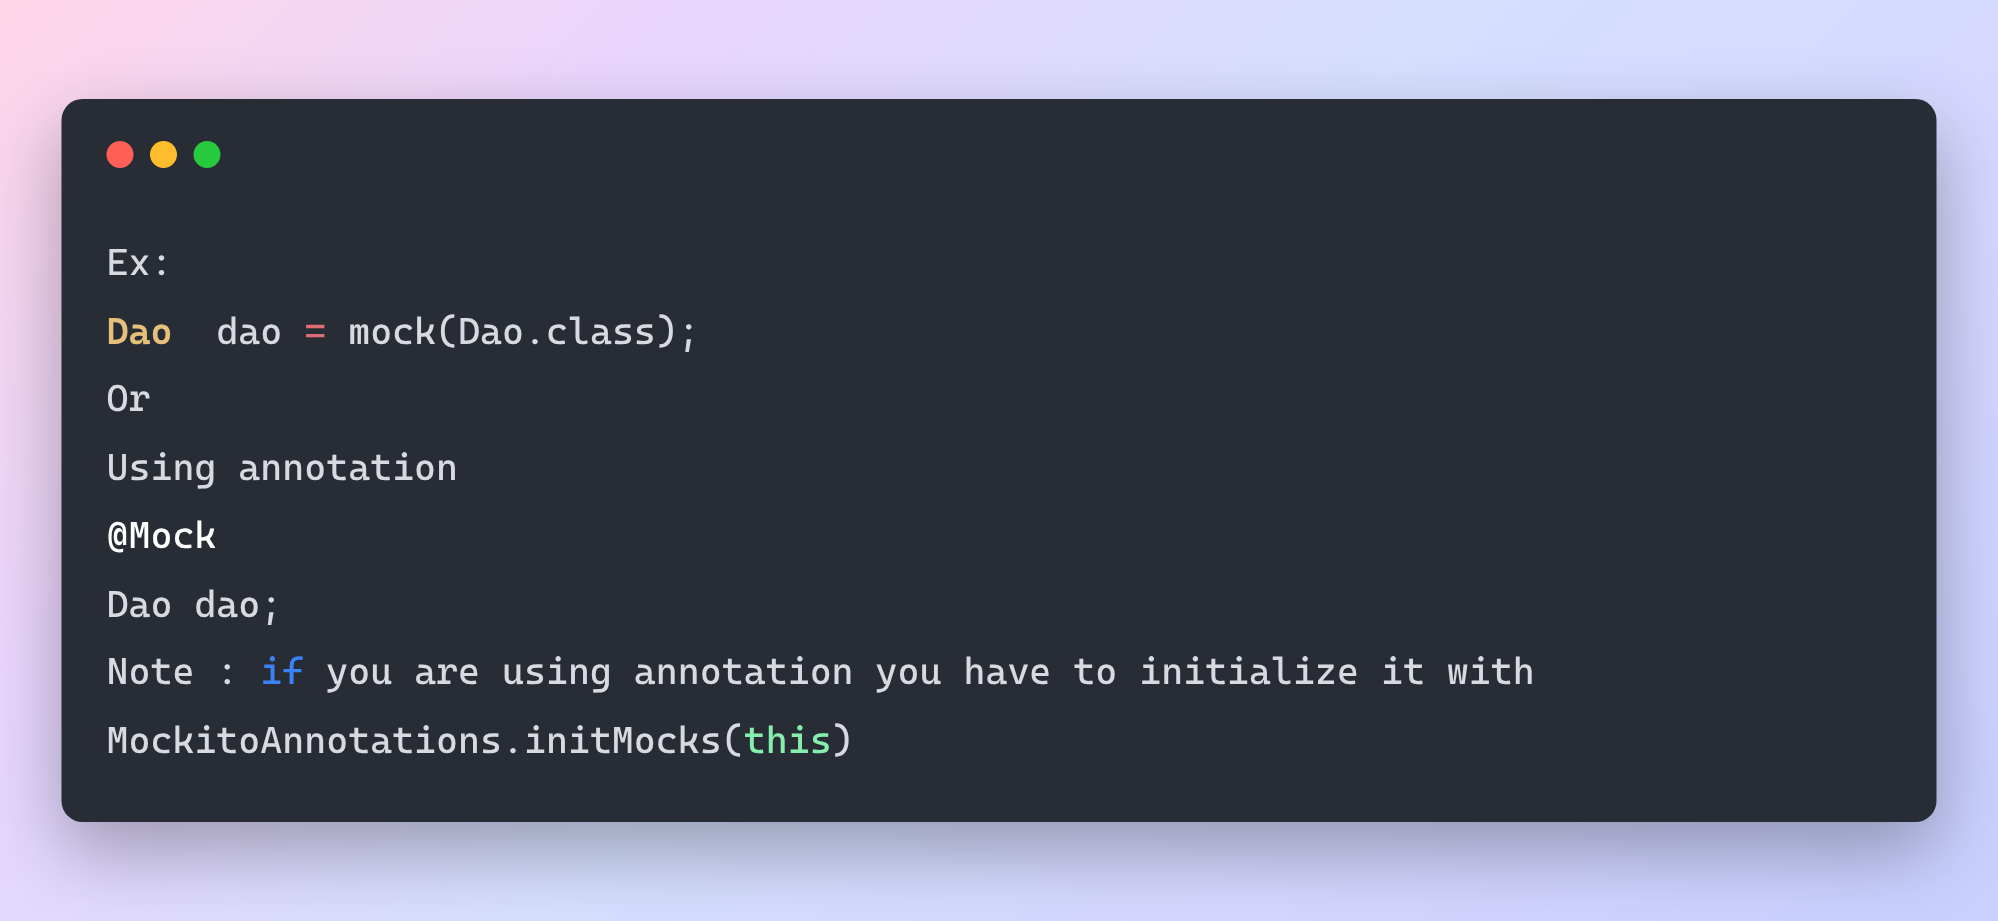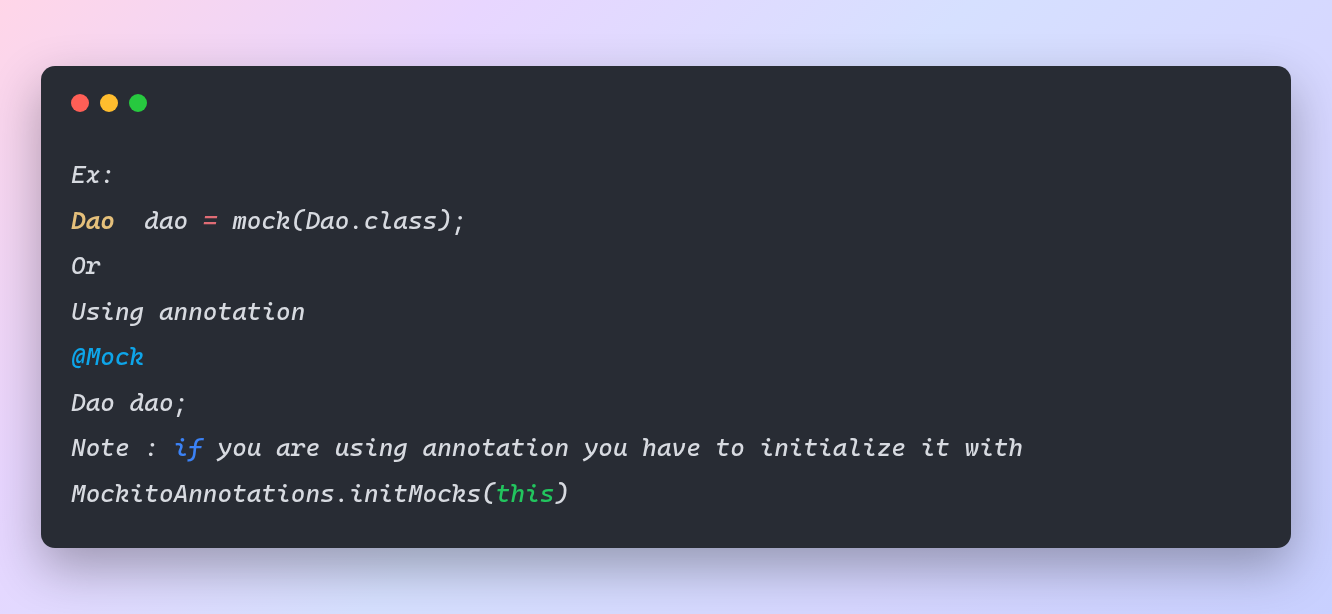--- a/index.html
+++ b/index.html
@@ -1,19 +1,18 @@
 <!DOCTYPE html>
 <html><head>
   <meta charset="utf-8">
   <style>
     * {
       margin: 0;
       padding: 0;
       box-sizing: border-box;
-      font-style: italic;
     }
     body {
       width: 1332px;
       height: 614px;
       background: linear-gradient(135deg, #ffd6e8 0%, #e8d6ff 25%, #d6e0ff 50%, #d6d6ff 75%, #c8d0ff 100%);
       display: flex;
       align-items: center;
       justify-content: center;
       font-family: 'Cascadia Code', 'Fira Code', 'Consolas', 'Monaco', monospace;
     }
@@ -40,23 +39,23 @@
     .code-content {
       font-size: 25px;
       line-height: 1.82;
       color: #d7dae0;
       white-space: pre-wrap;
       font-weight: 400;
     }
     .tok-type { color: #e5c07b; font-weight: 600; }
     .tok-keyword { color: #e06c75; }
     .tok-keyword-pink { color: #3b82f6; }
-    .tok-this { color: #22c55e; }
+    .tok-this { color: #86efac; }
     .tok-normal { color: #d7dae0; }
-    .tok-annotation { color: #0ea5e9; }
+    .tok-annotation { color: #ffffff; }
   </style>
 </head>
 <body>
 
 <div class="code-window">
   <div class="traffic-lights">
     <div class="light red"></div>
     <div class="light yellow"></div>
     <div class="light green"></div>
   </div>

